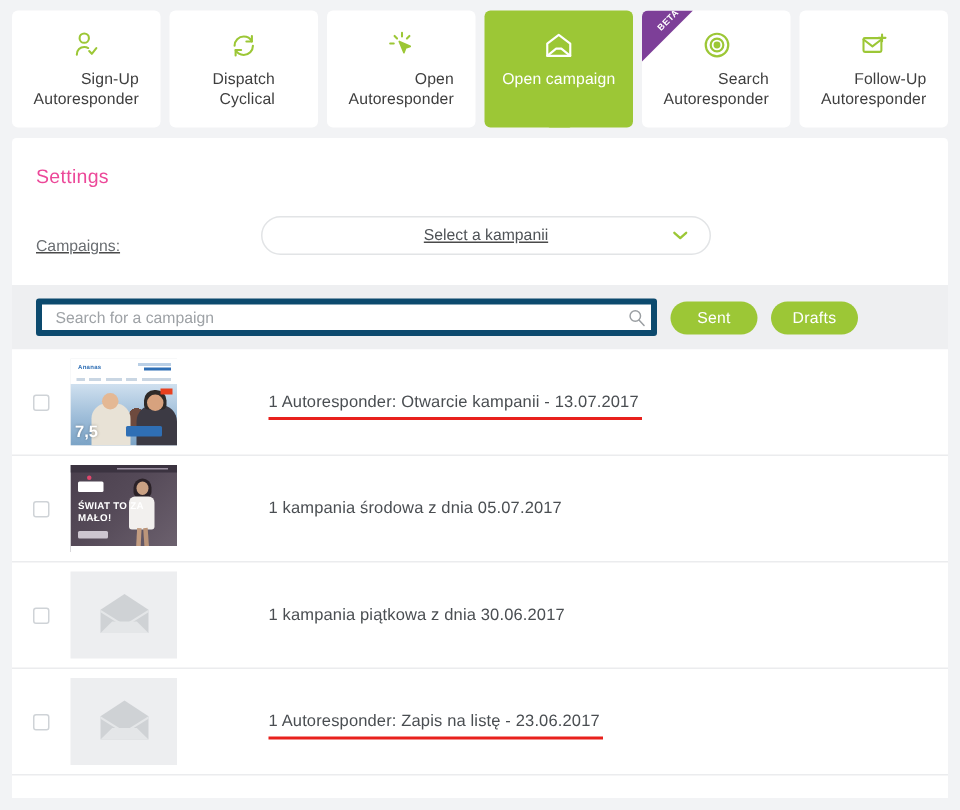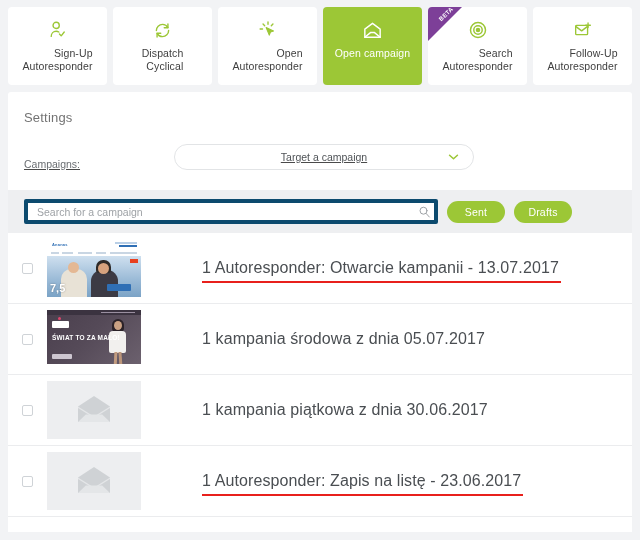--- a/index.html
+++ b/index.html
@@ -110,21 +110,21 @@
     height: 440px;
     overflow: hidden;
     position: relative;
   }
 
   .settings-head {
     padding: 18px 16px 0 16px;
   }
   .settings-title {
     font-size: 13px;
-    color: #737373;
+    color: #ec4899;
     letter-spacing: .2px;
   }
 
   .campaign-row {
     display: flex;
     align-items: flex-end;
     padding: 19px 16px 20px 16px;
     text-decoration: underline;
   }
   .campaign-label {
@@ -219,39 +219,39 @@
     width: 11px; height: 11px;
     border: 1px solid #cfd3d7;
     border-radius: 2px;
     background: #fff;
     flex: 0 0 auto;
     margin-right: 14px;
     cursor: pointer;
   }
 
   .thumb {
-    width: 94px;
+    width: 71px;
     height: 58px;
     flex: 0 0 auto;
     overflow: hidden;
     position: relative;
     background: #eceef0;
   }
 
   
   .thumb.placeholder {
     display: flex;
     align-items: center;
     justify-content: center;
     background: #edeef0;
   }
 
   .row-title {
     margin-left: 61px;
-    font-size: 16px;
+    font-size: 11px;
     color: #4a4e52;
     position: relative;
     letter-spacing: .1px;
   }
   .row-title.underlined::after {
     content: "";
     position: absolute;
     left: 0; right: -2px;
     bottom: -6px;
     height: 2.5px;
@@ -459,21 +459,21 @@
 
 <div class="card">
 
   <div class="settings-head">
     <div class="settings-title">Settings</div>
   </div>
 
   <div class="campaign-row">
     <div class="campaign-label">Campaigns:</div>
     <div class="select-pill">
-      <span class="select-value">Target a campaign</span>
+      <span class="select-value">Select a kampanii</span>
       <span class="select-chevron">
         <svg width="11" height="7" viewBox="0 0 12 8" fill="none" stroke="#9cc736" stroke-width="1.8" stroke-linecap="round" stroke-linejoin="round">
           <path d="M1.5 2l4.5 4 4.5-4"></path>
         </svg>
       </span>
     </div>
   </div>
 
   <div class="filterbar">
     <div class="search-wrap">

